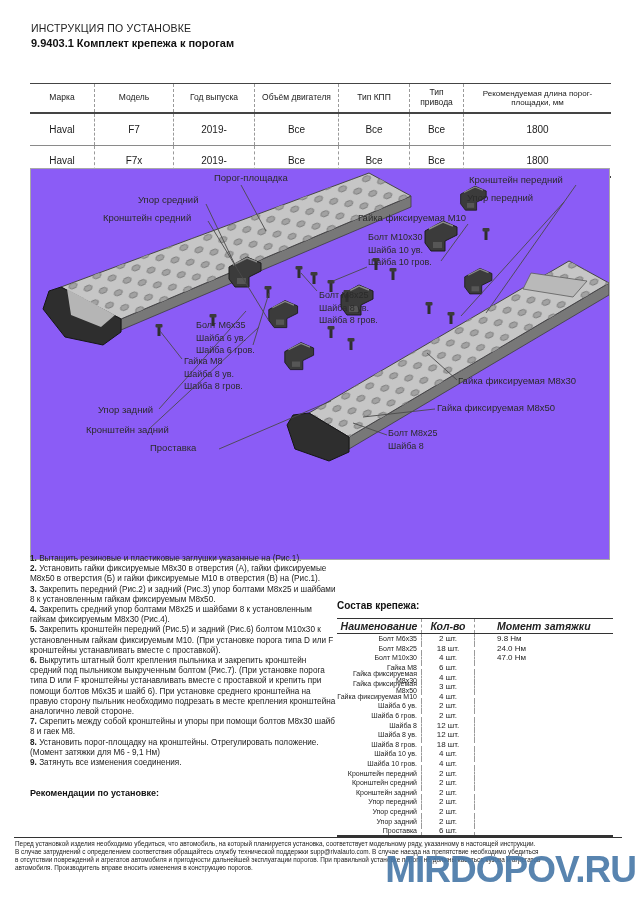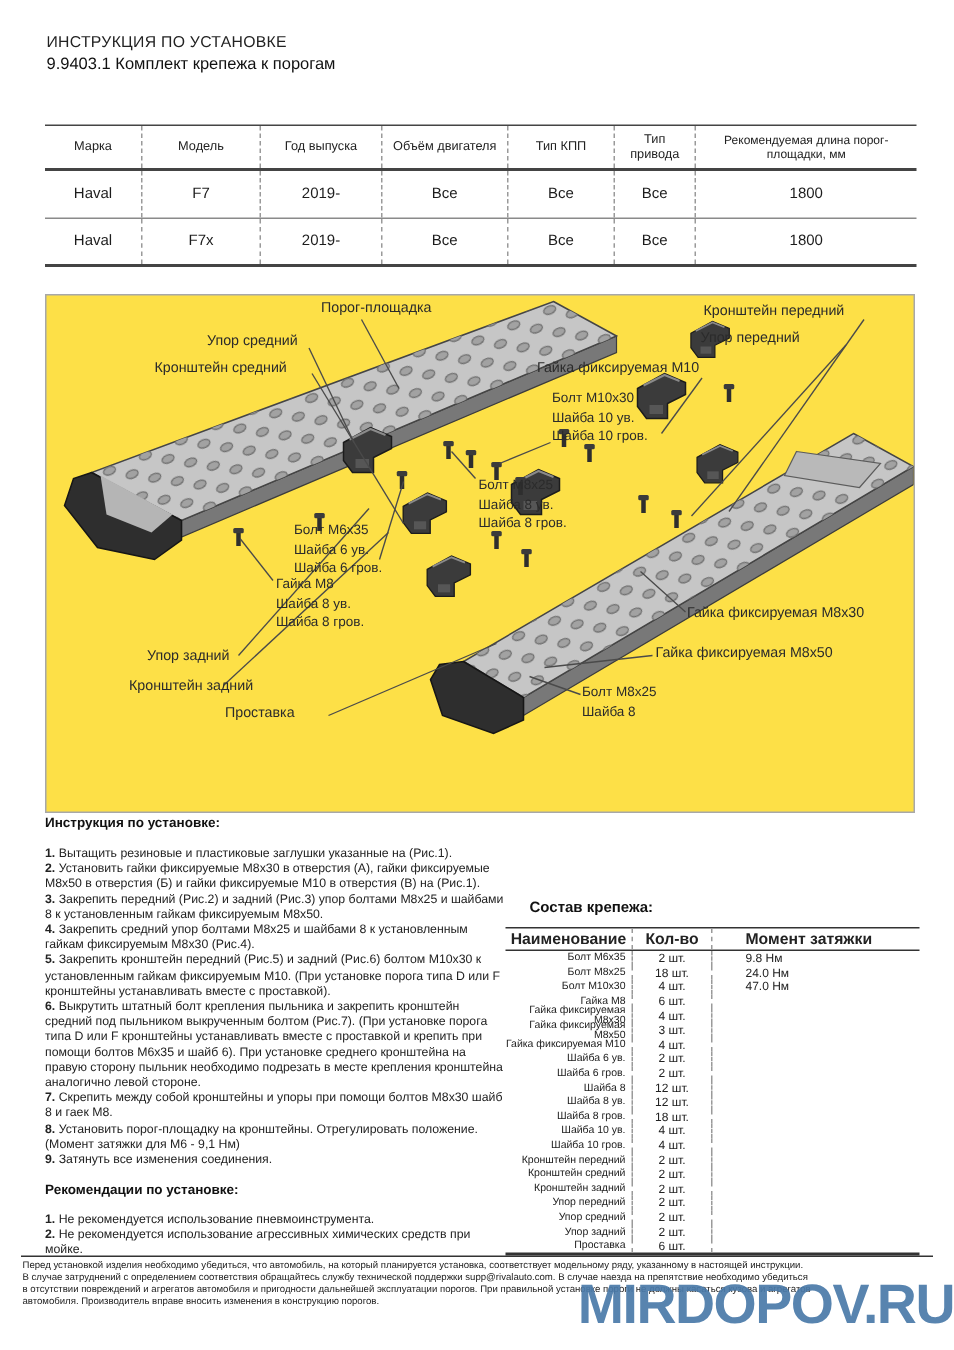--- a/index.html
+++ b/index.html
@@ -6,59 +6,59 @@
   html,body { background:#e8e8e8; }
   body { font-family:"Liberation Sans", sans-serif; }
   #page {
     position:relative; width:636px; height:900px; background:#ffffff;
     margin:0 auto; overflow:hidden; color:#1c1c1c;
   }
 
   
   #doc-header { position:absolute; left:31px; top:22px; }
   #hdr-line1 { font-size:10.5px; letter-spacing:.2px; color:#222; }
-  #hdr-line2 { font-size:11px; font-weight:normal; margin-top:3px; color:#111; }
+  #hdr-line2 { font-size:11px; font-weight:bold; margin-top:3px; color:#111; }
 
   
   .vtable { position:absolute; left:30px; top:83px; width:581px;
     border-top:1px solid #444; border-bottom:2px solid #444; font-size:10px; }
   .vrow { display:flex; align-items:center; height:31px; }
   .vrow.vhead { height:30px; border-bottom:2px solid #444; font-size:8.5px; color:#222; }
   .vrow.data2 { border-top:1px solid #8a8a8a; }
   .vcell { display:flex; align-items:center; justify-content:center; text-align:center;
     height:100%; line-height:1.15; padding:0 2px; }
   .vcell + .vcell { border-left:1px dashed #9a9a9a; }
   .w1{width:64px;} .w2{width:79px;} .w3{width:81px;} .w4{width:84px;}
   .w5{width:71px;} .w6{width:54px;} .w7{width:148px; font-size:8px;}
   .vrow:not(.vhead) .w7 { font-size:10px; }
 
   
-  #diagram { position:absolute; left:30px; top:196px; width:580px; height:346px;
-    border:1px solid #a8a8a8; background:#fde047; }
+  #diagram { position:absolute; left:30px; top:168px; width:580px; height:392px;
+    border:1px solid #a8a8a8; background:#8b5cf6; }
   #diagram svg { position:absolute; left:0; top:0; }
   .dlabel { position:absolute; font-size:9.5px; color:#2b2b2b; white-space:nowrap; }
   .dblock { position:absolute; font-size:9px; line-height:12.5px; color:#2b2b2b; white-space:nowrap; }
 
   
   #instructions { position:absolute; left:30px; top:543px; width:307px; }
   #instructions h3, #recommendations h3, #parts-title {
     font-size:9px; font-weight:bold; color:#111; }
   #instructions .items { margin-top:11px; }
   .instr-item { font-size:8.2px; line-height:10.2px; color:#222; }
   .instr-item .num { font-weight:bold; }
   #recommendations { position:absolute; left:30px; top:788px; width:307px; }
   #recommendations .items { margin-top:10px; }
 
   
   #parts-title { position:absolute; left:337px; top:600px; font-size:10px; }
   .ptable { position:absolute; left:337px; top:618px; width:276px;
     border-top:1.5px solid #333; border-bottom:2px solid #333; }
   .prow { display:flex; }
   .prow.phead { height:15px; border-bottom:1.5px solid #333; font-size:10.5px;
-    font-weight:bold; color:#222; align-items:center; }
+    font-weight:bold; color:#222; align-items:center;font-style:italic; }
   .prow.phead .pc { font-weight:bold; }
   .pc { height:100%; display:flex; align-items:center; }
   .pc1 { width:84px; justify-content:flex-end; text-align:right; padding-right:4px; }
   .pc2 { width:54px; justify-content:center; border-left:1px dashed #9a9a9a; border-right:1px dashed #9a9a9a; }
   .pc3 { width:138px; justify-content:flex-start; padding-left:22px; }
   .prow.pbody { height:9.6px; font-size:7px; color:#222; }
   .prow.pbody .pc2 { font-size:8px; }
   .prow.pbody .pc3 { font-size:8px; }
   .prow.phead .pc1 { justify-content:center; padding-right:0; }
 
@@ -225,43 +225,38 @@
       <div>Болт М8х25</div>
       <div>Шайба 8</div>
     </div>
 
     <div class="dlabel" style="left:67px;  top:235px;">Упор задний</div>
     <div class="dlabel" style="left:55px;  top:255px;">Кронштейн задний</div>
     <div class="dlabel" style="left:119px; top:273px;">Проставка</div>
   </div>
 
   <div id="instructions">
-    <h3>Инструкция по установке:</h3>
     <div class="items">
       <div class="instr-item"><span class="num">1.</span> <span>Вытащить резиновые и пластиковые заглушки указанные на (Рис.1).</span></div>
       <div class="instr-item"><span class="num">2.</span> <span>Установить гайки фиксируемые М8х30 в отверстия (А), гайки фиксируемые М8х50 в отверстия (Б) и гайки фиксируемые М10 в отверстия (В) на (Рис.1).</span></div>
       <div class="instr-item"><span class="num">3.</span> <span>Закрепить передний (Рис.2) и задний (Рис.3) упор болтами М8х25 и шайбами 8 к установленным гайкам фиксируемым М8х50.</span></div>
       <div class="instr-item"><span class="num">4.</span> <span>Закрепить средний упор болтами М8х25 и шайбами 8 к установленным гайкам фиксируемым М8х30 (Рис.4).</span></div>
       <div class="instr-item"><span class="num">5.</span> <span>Закрепить кронштейн передний (Рис.5) и задний (Рис.6) болтом М10х30 к установленным гайкам фиксируемым М10. (При установке порога типа D или F кронштейны устанавливать вместе с проставкой).</span></div>
       <div class="instr-item"><span class="num">6.</span> <span>Выкрутить штатный болт крепления пыльника и закрепить кронштейн средний под пыльником выкрученным болтом (Рис.7). (При установке порога типа D или F кронштейны устанавливать вместе с проставкой и крепить при помощи болтов М6х35 и шайб 6). При установке среднего кронштейна на правую сторону пыльник необходимо подрезать в месте крепления кронштейна аналогично левой стороне.</span></div>
       <div class="instr-item"><span class="num">7.</span> <span>Скрепить между собой кронштейны и упоры при помощи болтов М8х30 шайб 8 и гаек М8.</span></div>
       <div class="instr-item"><span class="num">8.</span> <span>Установить порог-площадку на кронштейны. Отрегулировать положение.(Момент затяжки для М6 - 9,1 Нм)</span></div>
       <div class="instr-item"><span class="num">9.</span> <span>Затянуть все изменения соединения.</span></div>
     </div>
   </div>
 
   <div id="recommendations">
     <h3>Рекомендации по установке:</h3>
-    <div class="items">
-      <div class="instr-item"><span class="num">1.</span> <span>Не рекомендуется использование пневмоинструмента.</span></div>
-      <div class="instr-item"><span class="num">2.</span> <span>Не рекомендуется использование агрессивных химических средств при мойке.</span></div>
-    </div>
-  </div>
-
-  <div id="parts-title" style="font-weight:bold;margin-left:16px;">Состав крепежа:</div>
+  </div>
+
+  <div id="parts-title" style="font-weight:bold;">Состав крепежа:</div>
   <div class="ptable">
     <div class="prow phead">
       <div class="pc pc1">Наименование</div>
       <div class="pc pc2">Кол-во</div>
       <div class="pc pc3">Момент затяжки</div>
     </div>
     <div class="prow pbody">
         <div class="pc pc1">Болт М6х35</div>
         <div class="pc pc2">2 шт.</div>
         <div class="pc pc3">9.8 Нм</div>

